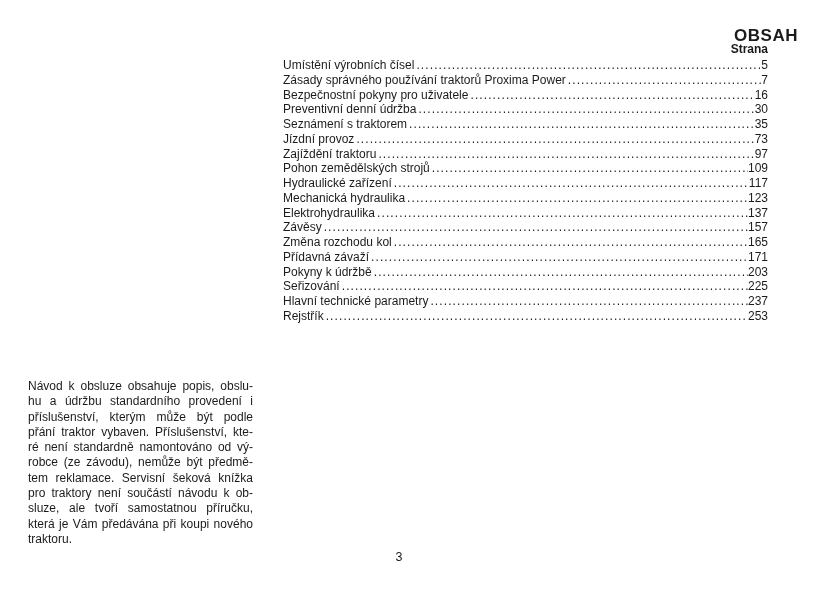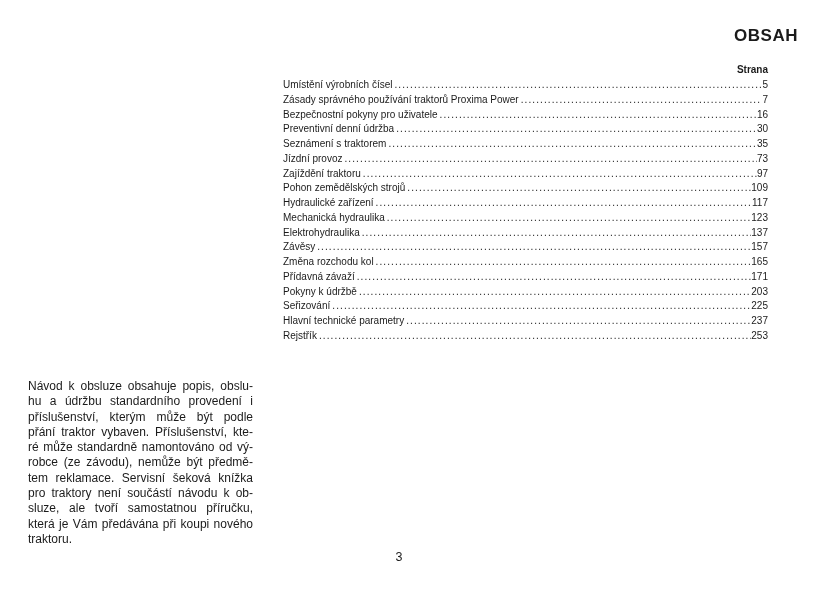--- a/index.html
+++ b/index.html
@@ -19,23 +19,23 @@
     width: 798px;
     margin: 0;
     text-align: right;
     font-size: 17px;
     font-weight: bold;
     letter-spacing: 0.5px;
   }
   .toc {
     position: absolute;
     left: 283px;
-    top: 62px;
+    top: 42px;
     width: 485px;
-    font-size: 10px;
+    font-size: 12px;
   }
   .toc-header {
     text-align: right;
     font-weight: bold;
     line-height: 15px;
     margin-bottom: 1px;
   }
   .toc-row {
     display: flex;
     align-items: flex-start;
@@ -209,21 +209,21 @@
   <div class="note">
 
       <div class="note-line">Návod k obsluze obsahuje popis, obslu-</div>
 
       <div class="note-line">hu a údržbu standardního provedení i</div>
 
       <div class="note-line">příslušenství, kterým může být podle</div>
 
       <div class="note-line">přání traktor vybaven. Příslušenství, kte-</div>
 
-      <div class="note-line">ré může standardně namontováno od vý-</div>
+      <div class="note-line">ré není standardně namontováno od vý-</div>
 
       <div class="note-line">robce (ze závodu), nemůže být předmě-</div>
 
       <div class="note-line">tem reklamace. Servisní šeková knížka</div>
 
       <div class="note-line">pro traktory není součástí návodu k ob-</div>
 
       <div class="note-line">sluze, ale tvoří samostatnou příručku,</div>
 
       <div class="note-line">která je Vám předávána při koupi nového</div>

